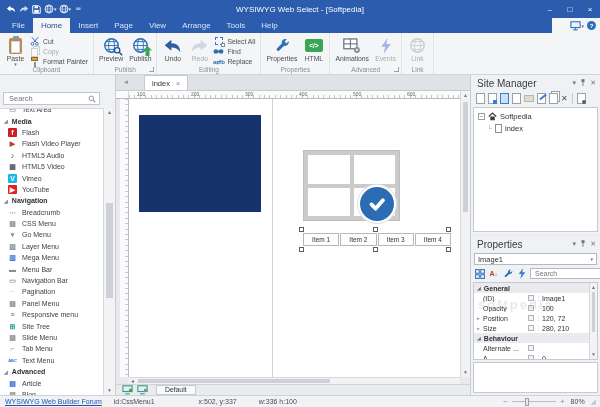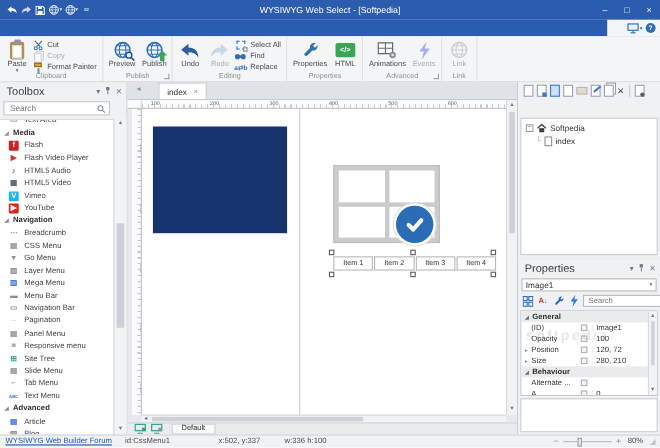--- a/index.html
+++ b/index.html
@@ -209,20 +209,30 @@
     </div>
   <div class="apptitle">WYSIWYG Web Select - [Softpedia]</div>
   <div class="winbtns">
     <span class="wbtn">–</span>
     <span class="wbtn">□</span>
     <span class="wbtn">×</span>
   </div>
 </div>
 
 <div class="tabrow">
+  <span id="tabs" style="display:flex">
+      <span class="rtab">File</span>
+      <span class="rtab active">Home</span>
+      <span class="rtab">Insert</span>
+      <span class="rtab">Page</span>
+      <span class="rtab">View</span>
+      <span class="rtab">Arrange</span>
+      <span class="rtab">Tools</span>
+      <span class="rtab">Help</span>
+    </span>
   <div class="tabrow-right">
     <span style="display:inline-flex;align-items:center">
       <svg width="11" height="10" viewBox="0 0 14 13">
           <rect x="1" y="1" width="12" height="7.5" fill="#eaf1fa" stroke="#2e6fb7" stroke-width="1.4"></rect>
           <line x1="7" y1="8.5" x2="7" y2="11" stroke="#2e6fb7" stroke-width="1.4"></line>
           <line x1="4" y1="11.5" x2="10" y2="11.5" stroke="#2e6fb7" stroke-width="1.4"></line>
         </svg>
       <span class="ddarrow" style="color:#2e6fb7">▾</span>
     </span>
     <span style="width:9px;height:9px;border-radius:50%;background:#2e6fb7;color:#fff;font-size:6px;display:inline-flex;align-items:center;justify-content:center;font-weight:bold">?</span>
@@ -397,32 +407,20 @@
             <path d="M2.5 12 h19 M4.5 6.5 h15 M4.5 17.5 h15" stroke="#9aa1a8" stroke-width="1.3" fill="none"></path>
           </svg>
         </span>
         <span>Link</span>
       </div>
       <div class="rgl">Link</div>
     </div>
   </div>
 
 <div class="toolbox">
-  <div class="phead">
-    <span>Toolbox</span>
-    <span class="sp"></span>
-    <span class="pico">▾</span>
-    <span class="pico">
-      <svg width="6" height="7" viewBox="0 0 8 9">
-          <rect x="2" y="0" width="4" height="4" fill="#75787d"></rect>
-          <line x1="4" y1="4" x2="4" y2="9" stroke="#75787d" stroke-width="1.2"></line>
-        </svg>
-    </span>
-    <span class="pico">✕</span>
-  </div>
   <div class="search">
     <input placeholder="Search" style="">
     <svg width="8" height="8" viewBox="0 0 12 12">
         <circle cx="5" cy="5" r="3.4" fill="none" stroke="#8a8f96" stroke-width="1.4"></circle>
         <line x1="7.6" y1="7.6" x2="11" y2="11" stroke="#8a8f96" stroke-width="1.6"></line>
       </svg>
   </div>
   <div class="tlist">
     <div class="tlist-in" id="toolbox-list">
         <div class="titem">
@@ -615,20 +613,32 @@
           <rect x="9" y="5" width="4" height="4" fill="#8a8f96"></rect>
         </svg>
     </span>
     <span class="bptab">Default</span>
   </div>
 </div>
 
 <div class="rightcol">
 
   <div class="smgr">
+    <div class="phead">
+      <span>Site Manager</span>
+      <span class="sp"></span>
+      <span class="pico">▾</span>
+      <span class="pico">
+        <svg width="6" height="7" viewBox="0 0 8 9">
+            <rect x="2" y="0" width="4" height="4" fill="#75787d"></rect>
+            <line x1="4" y1="4" x2="4" y2="9" stroke="#75787d" stroke-width="1.2"></line>
+          </svg>
+      </span>
+      <span class="pico">✕</span>
+    </div>
     <div class="smtoolbar" id="sm-toolbar">
         <span class="smicon"></span>
         <span class="smicon dot"></span>
         <span class="smicon blue"></span>
         <span class="smicon"></span>
         <span class="smfolder"></span>
         <span class="smicon pen"></span>
         <span class="smicon copy"></span>
         <span class="smx">✕</span>
         <span class="smsep"></span>

